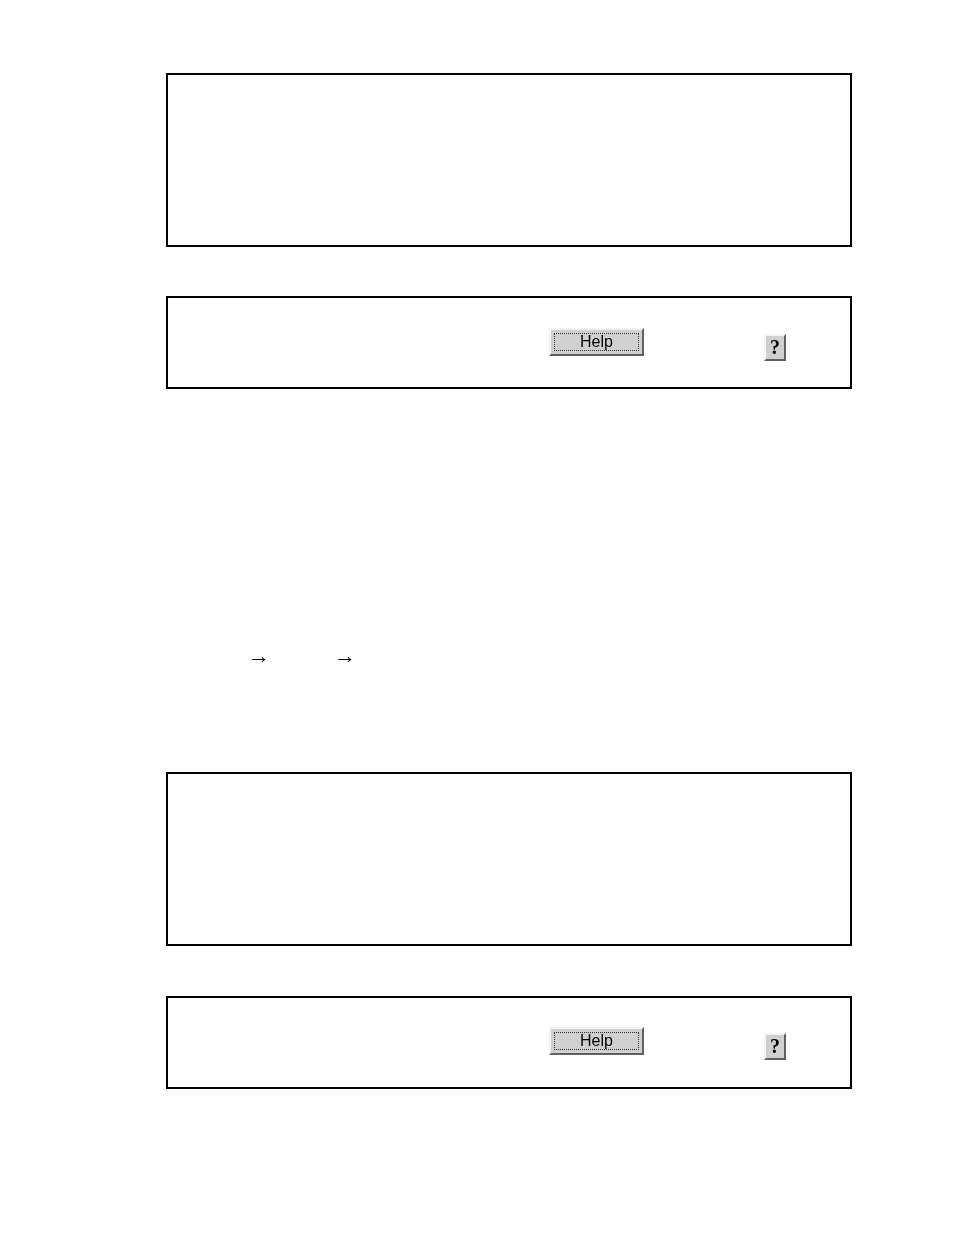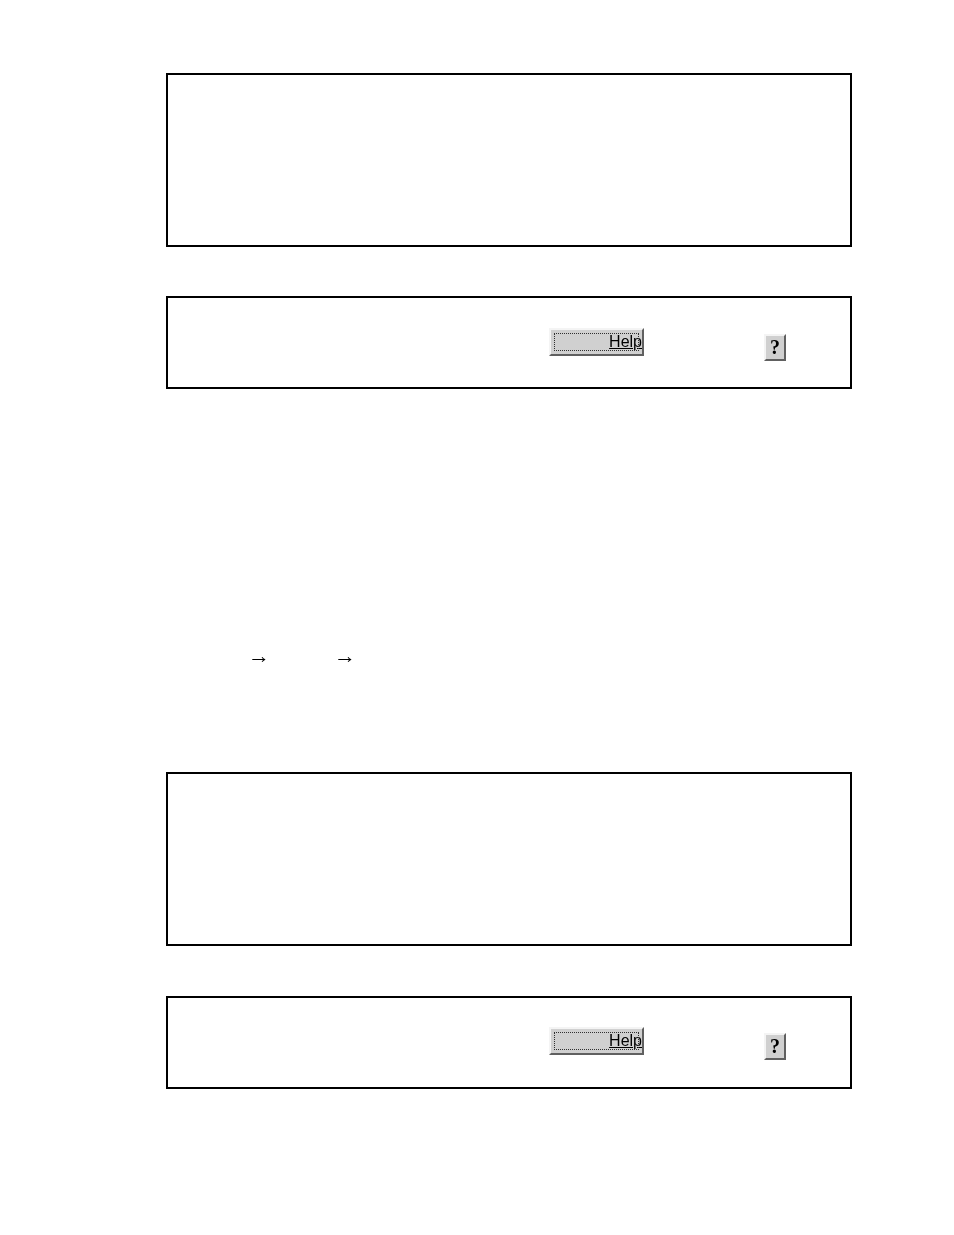--- a/index.html
+++ b/index.html
@@ -19,33 +19,32 @@
     position: absolute;
     border: 2px solid #000000;
     box-sizing: border-box;
   }
   .help-button {
     position: absolute;
     width: 95px;
     height: 28px;
     font-family: Arial, Helvetica, sans-serif;
     font-size: 16px;
-    text-align: right;
+    text-align: center;
     
     background: #d0d0d0;
     color: #000;
     border-top: 2px solid #f4f4f4;
     border-left: 2px solid #f4f4f4;
     border-right: 2px solid #606060;
     border-bottom: 2px solid #606060;
     outline: 1px dotted #303030;
     outline-offset: -6px;
     box-sizing: border-box;
     line-height: 24px;
-    text-decoration: underline;
   }
   .help-icon {
     position: absolute;
     width: 22px;
     height: 27px;
     font-family: "Times New Roman", serif;
     font-weight: bold;
     font-size: 20px;
     text-align: center;
     background: #d0d0d0;

